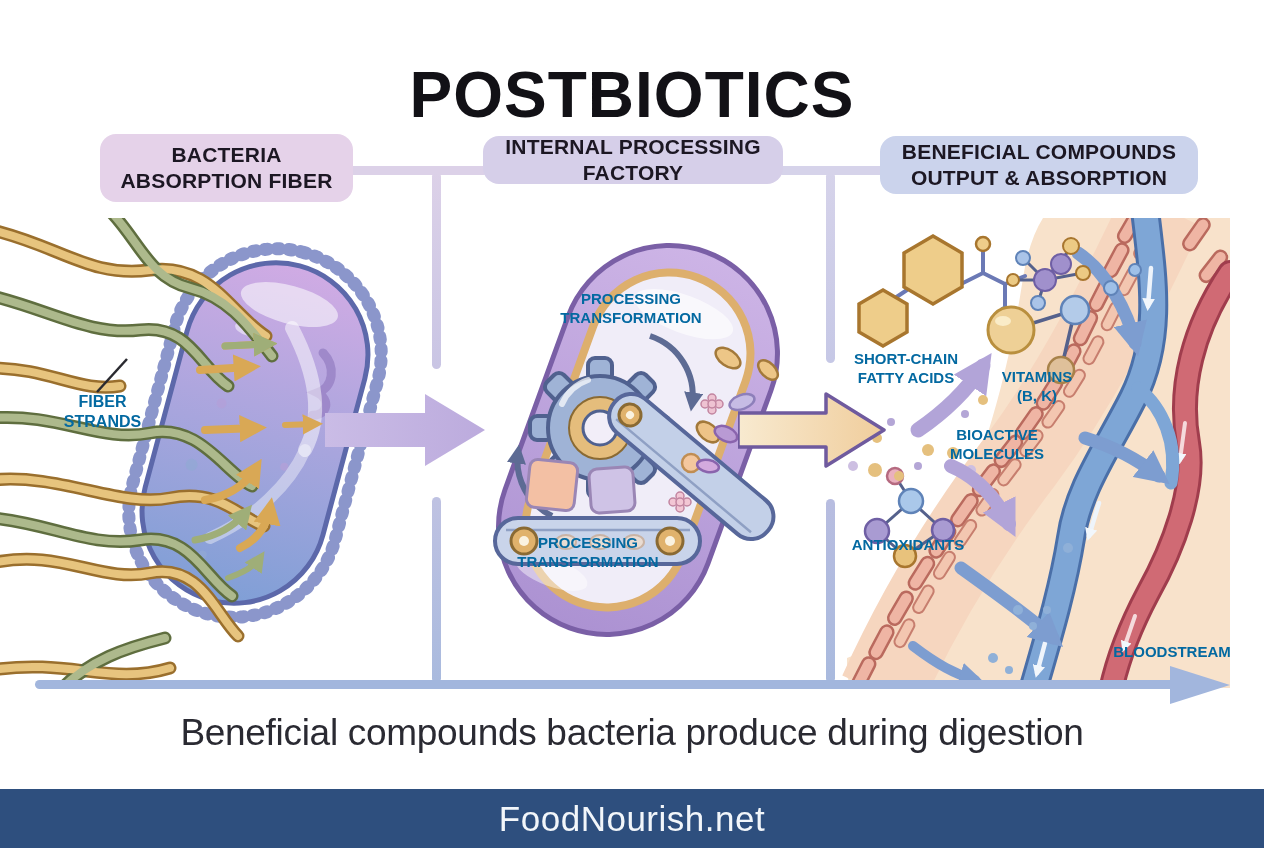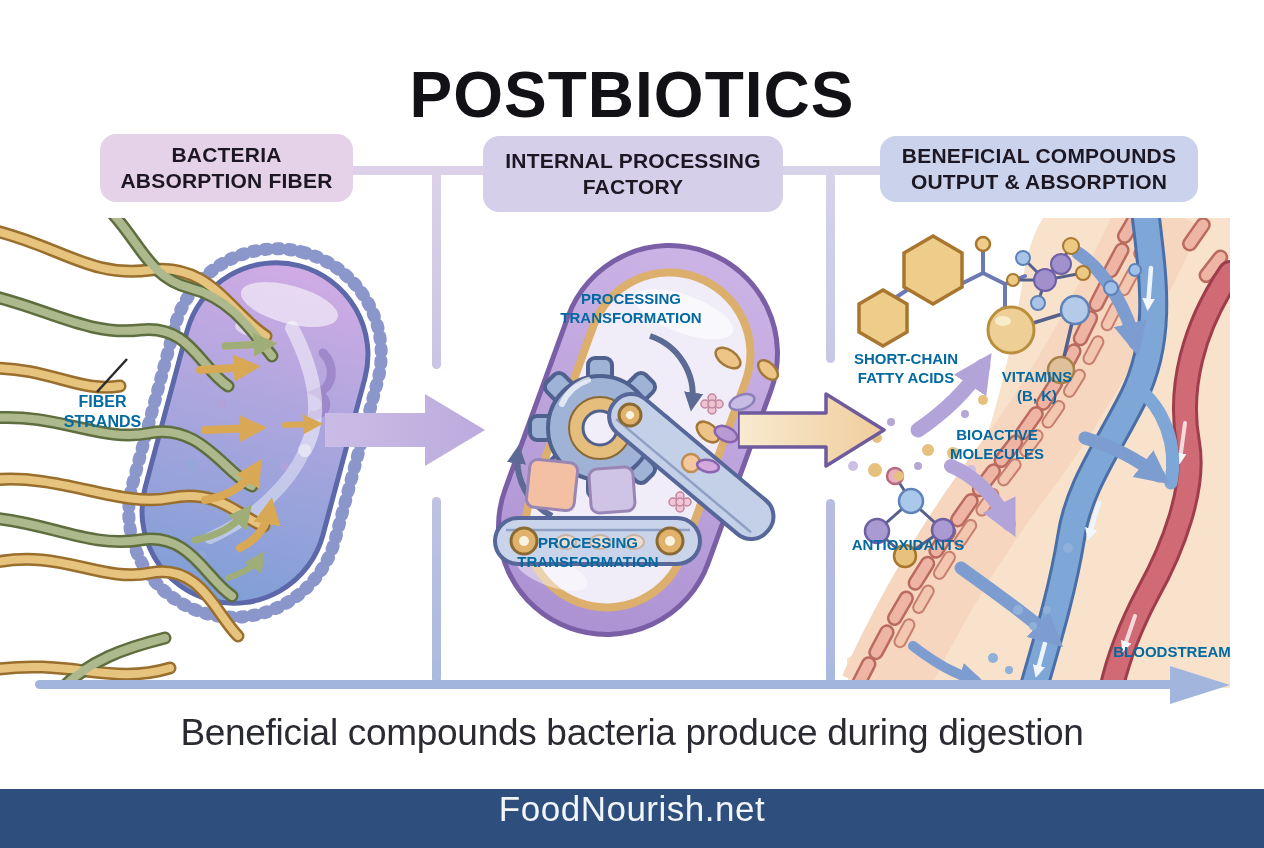--- a/index.html
+++ b/index.html
@@ -5,22 +5,22 @@
   html,body{margin:0;padding:0;background:#ffffff;}
   .canvas{position:relative;width:1264px;height:848px;background:#ffffff;overflow:hidden;
           font-family:"Liberation Sans",sans-serif;}
   .abs{position:absolute;}
   .title{left:0;top:26px;width:1264px;text-align:center;font-size:64px;font-weight:800;
          letter-spacing:1px;color:#121116;margin-top:32px;}
   .pill{display:flex;flex-direction:column;align-items:center;justify-content:center;
         border-radius:16px;font-weight:700;font-size:21px;line-height:1.26;color:#1c1723;
         letter-spacing:.2px;text-align:center;z-index:4;}
   .pill-left{left:100px;top:134px;width:253px;height:68px;background:#e5d2e9;}
-  .pill-mid{left:483px;top:136px;width:300px;height:76px;background:#d6cfe9;}
-  .pill-right{left:880px;top:136px;width:318px;height:66px;background:#cbd3ec;}
+  .pill-mid{left:483px;top:136px;width:300px;height:48px;background:#d6cfe9;}
+  .pill-right{left:880px;top:136px;width:318px;height:58px;background:#cbd3ec;}
   .connector{height:9px;border-radius:5px;z-index:2;}
   .conn1{left:348px;top:166px;width:140px;background:#dcd1e8;}
   .conn2{left:778px;top:166px;width:106px;background:#d6d3ea;}
   .divider{width:9px;border-radius:5px;z-index:2;}
   .d1a{left:432px;top:172px;height:197px;background:linear-gradient(#dcd1e8,#c9c5e4);}
   .d1b{left:432px;top:497px;height:186px;background:linear-gradient(#bfc2e2,#a9bade);}
   .d2a{left:826px;top:172px;height:191px;background:linear-gradient(#d6d3ea,#c6c8e6);}
   .d2b{left:826px;top:499px;height:184px;background:linear-gradient(#b8bde0,#a9bade);}
   .bottom-line{left:35px;top:680px;width:1140px;height:9px;background:#a2b6dd;border-radius:5px;z-index:3;}
   .bottom-head{left:1170px;top:666px;width:0;height:0;border-top:19px solid transparent;
@@ -31,21 +31,21 @@
   .proc-top{left:531px;top:290px;width:200px;}
   .proc-bot{left:488px;top:534px;width:200px;}
   .scfa-lbl{left:816px;top:326px;width:180px;margin-top:24px;}
   .vit-lbl{left:957px;top:368px;width:160px;}
   .bio-lbl{left:907px;top:426px;width:180px;}
   .anti-lbl{left:818px;top:536px;width:180px;}
   .blood-lbl{left:1082px;top:643px;width:180px;}
   .caption{left:0;top:712px;width:1264px;text-align:center;font-size:37px;font-weight:500;
            color:#2a2a32;letter-spacing:-0.3px;}
   .footer{left:0;top:789px;width:1264px;height:59px;background:#2e4f7e;display:flex;
-          align-items:flex-start;justify-content:center;z-index:5;}
+          align-items:center;justify-content:center;z-index:5;}
   .footer-text{color:#f2f6fa;font-size:35px;font-weight:500;letter-spacing:.5px;}
   svg{display:block;}
   .panel-svg{z-index:1;}
   .overlay-svg{z-index:3;}
 </style>
 </head>
 <body>
 
 <div class="canvas">
 

